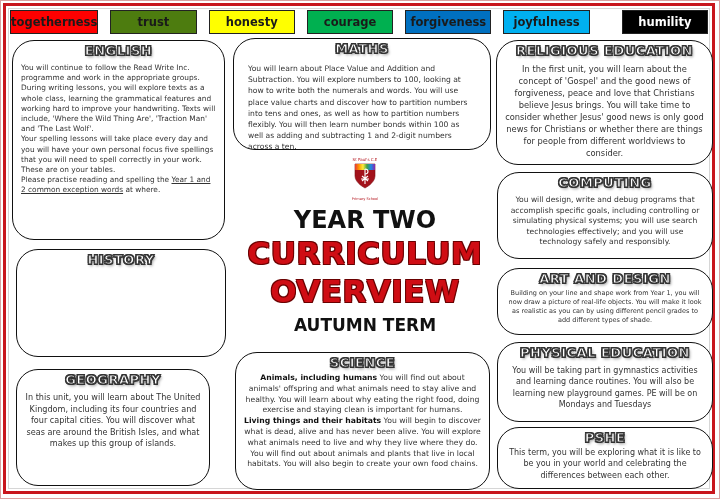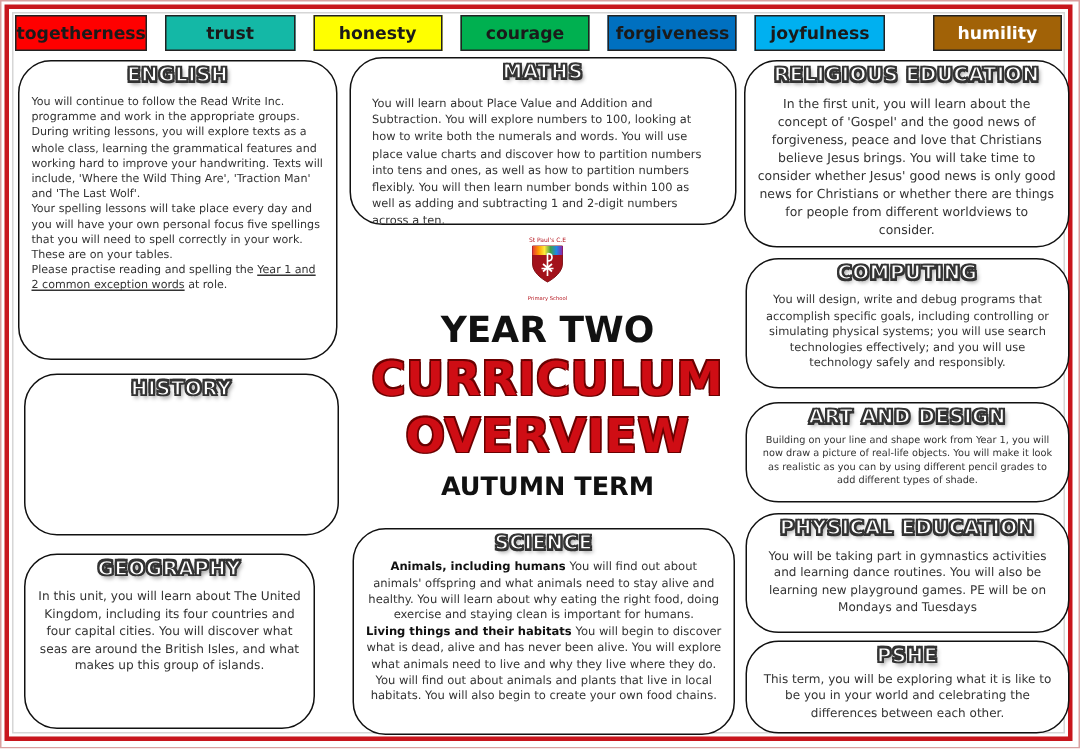--- a/index.html
+++ b/index.html
@@ -79,47 +79,47 @@
 </head>
 <body>
 
 <div class="frame-outer"></div>
 <div class="frame"></div>
 
 <div class="values-bar">
   <div class="value-tab" style="background: rgb(255, 0, 0); color: rgb(26, 26, 26);">
       <span>togetherness</span>
     </div>
-  <div class="value-tab" style="background: #14b8a6; color: rgb(26, 26, 26);">
+  <div class="value-tab" style="background: #4d7c0f; color: rgb(26, 26, 26);">
       <span>trust</span>
     </div>
   <div class="value-tab" style="background: rgb(255, 255, 0); color: rgb(26, 26, 26);">
       <span>honesty</span>
     </div>
   <div class="value-tab" style="background: rgb(0, 176, 80); color: rgb(26, 26, 26);">
       <span>courage</span>
     </div>
   <div class="value-tab" style="background: rgb(0, 112, 192); color: rgb(26, 26, 26);">
       <span>forgiveness</span>
     </div>
   <div class="value-tab" style="background: rgb(0, 176, 240); color: rgb(26, 26, 26);">
       <span>joyfulness</span>
     </div>
-  <div class="value-tab" style="background: #a16207; color: rgb(255, 255, 255); margin-left: 20px;">
+  <div class="value-tab" style="background: #000000; color: rgb(255, 255, 255); margin-left: 20px;">
       <span>humility</span>
     </div>
 </div>
 
 <div class="box" id="english">
   <div class="box-title">ENGLISH</div>
   <div class="box-text">
     <p>You will continue to follow the Read Write Inc. programme and work in the appropriate groups.</p>
     <p>During writing lessons, you will explore texts as a whole class, learning the grammatical features and working hard to improve your handwriting. Texts will include, 'Where the Wild Thing Are', 'Traction Man' and 'The Last Wolf'.</p>
     <p>Your spelling lessons will take place every day and you will have your own personal focus five spellings that you will need to spell correctly in your work. These are on your tables.</p>
-    <p><span> Please practise reading and spelling the </span><span class="u">Year 1 and 2 common exception words</span><span> at role.</span></p>
+    <p><span> Please practise reading and spelling the </span><span class="u">Year 1 and 2 common exception words</span><span> at where.</span></p>
   </div>
 </div>
 
 <div class="box" id="history">
   <div class="box-title">HISTORY</div>
 </div>
 
 <div class="box" id="geography">
   <div class="box-title">GEOGRAPHY</div>
   <div class="box-text center">In this unit, you will learn about The United Kingdom, including its four countries and four capital cities. You will discover what seas are around the British Isles, and what makes up this group of islands.</div>

